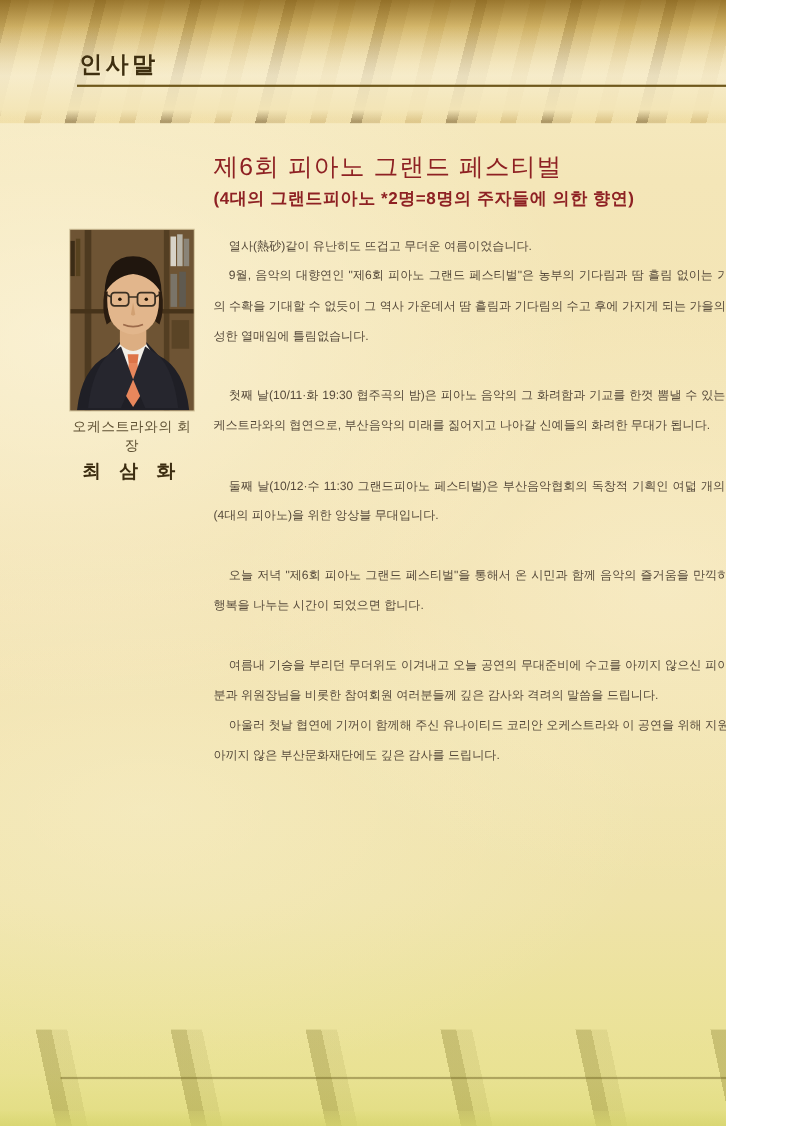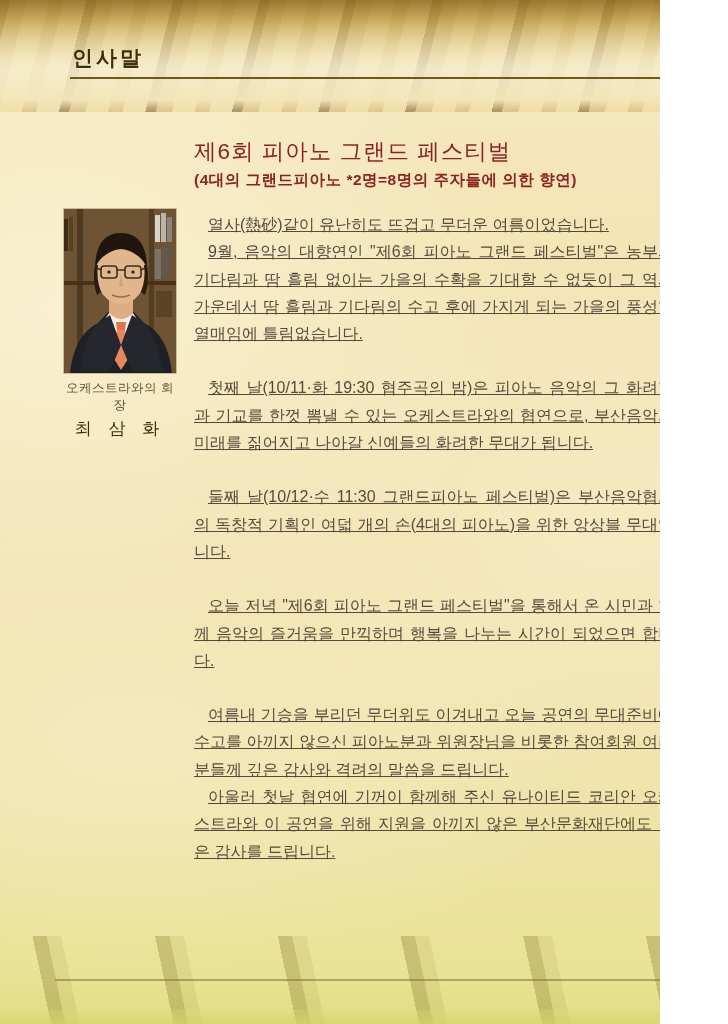--- a/index.html
+++ b/index.html
@@ -46,38 +46,37 @@
   .article{position:absolute;left:194px;top:136px;width:480px;}
   .title{
     margin:0;font-size:22.5px;font-weight:normal;letter-spacing:1px;
     color:#8e2123;
   }
   .subtitle{
     margin:3px 0 20px 0;font-size:15.5px;font-weight:bold;
     color:#8e2123;letter-spacing:0.5px;
   }
   .bodytext p{
-    margin:0;font-size:16px;line-height:27.3px;color:#564a3b;
+    margin:0;font-size:11px;line-height:27.3px;color:#564a3b;
     text-align:justify;text-indent:14px;
     word-break:break-all;
-    text-decoration:underline;
   }
   .bodytext p.gap{margin-top:27px;}
   
   .photo-figure{position:absolute;left:64px;top:209px;width:112px;text-align:center;}
   .photo-frame{
     width:112px;height:164px;display:block;
     box-shadow:0 0 0 1px rgba(120,95,45,0.35);
     background:#6e5434;
   }
   .photo-role{
     margin-top:7px;font-size:12.5px;color:#5f5134;letter-spacing:0.5px;
   }
   .photo-name{
-    margin-top:3px;font-size:17px;font-weight:normal;letter-spacing:6px;
+    margin-top:3px;font-size:17px;font-weight:bold;letter-spacing:6px;
     color:#3c2d11;
   }
   
   .footer-rule{
     position:absolute;left:55px;right:0;top:979px;height:2px;background:#5d4d16;
   }
   .bottom-keys{
     position:absolute;left:0;right:0;bottom:0;height:88px;
     background-image:
       repeating-linear-gradient(78deg,

